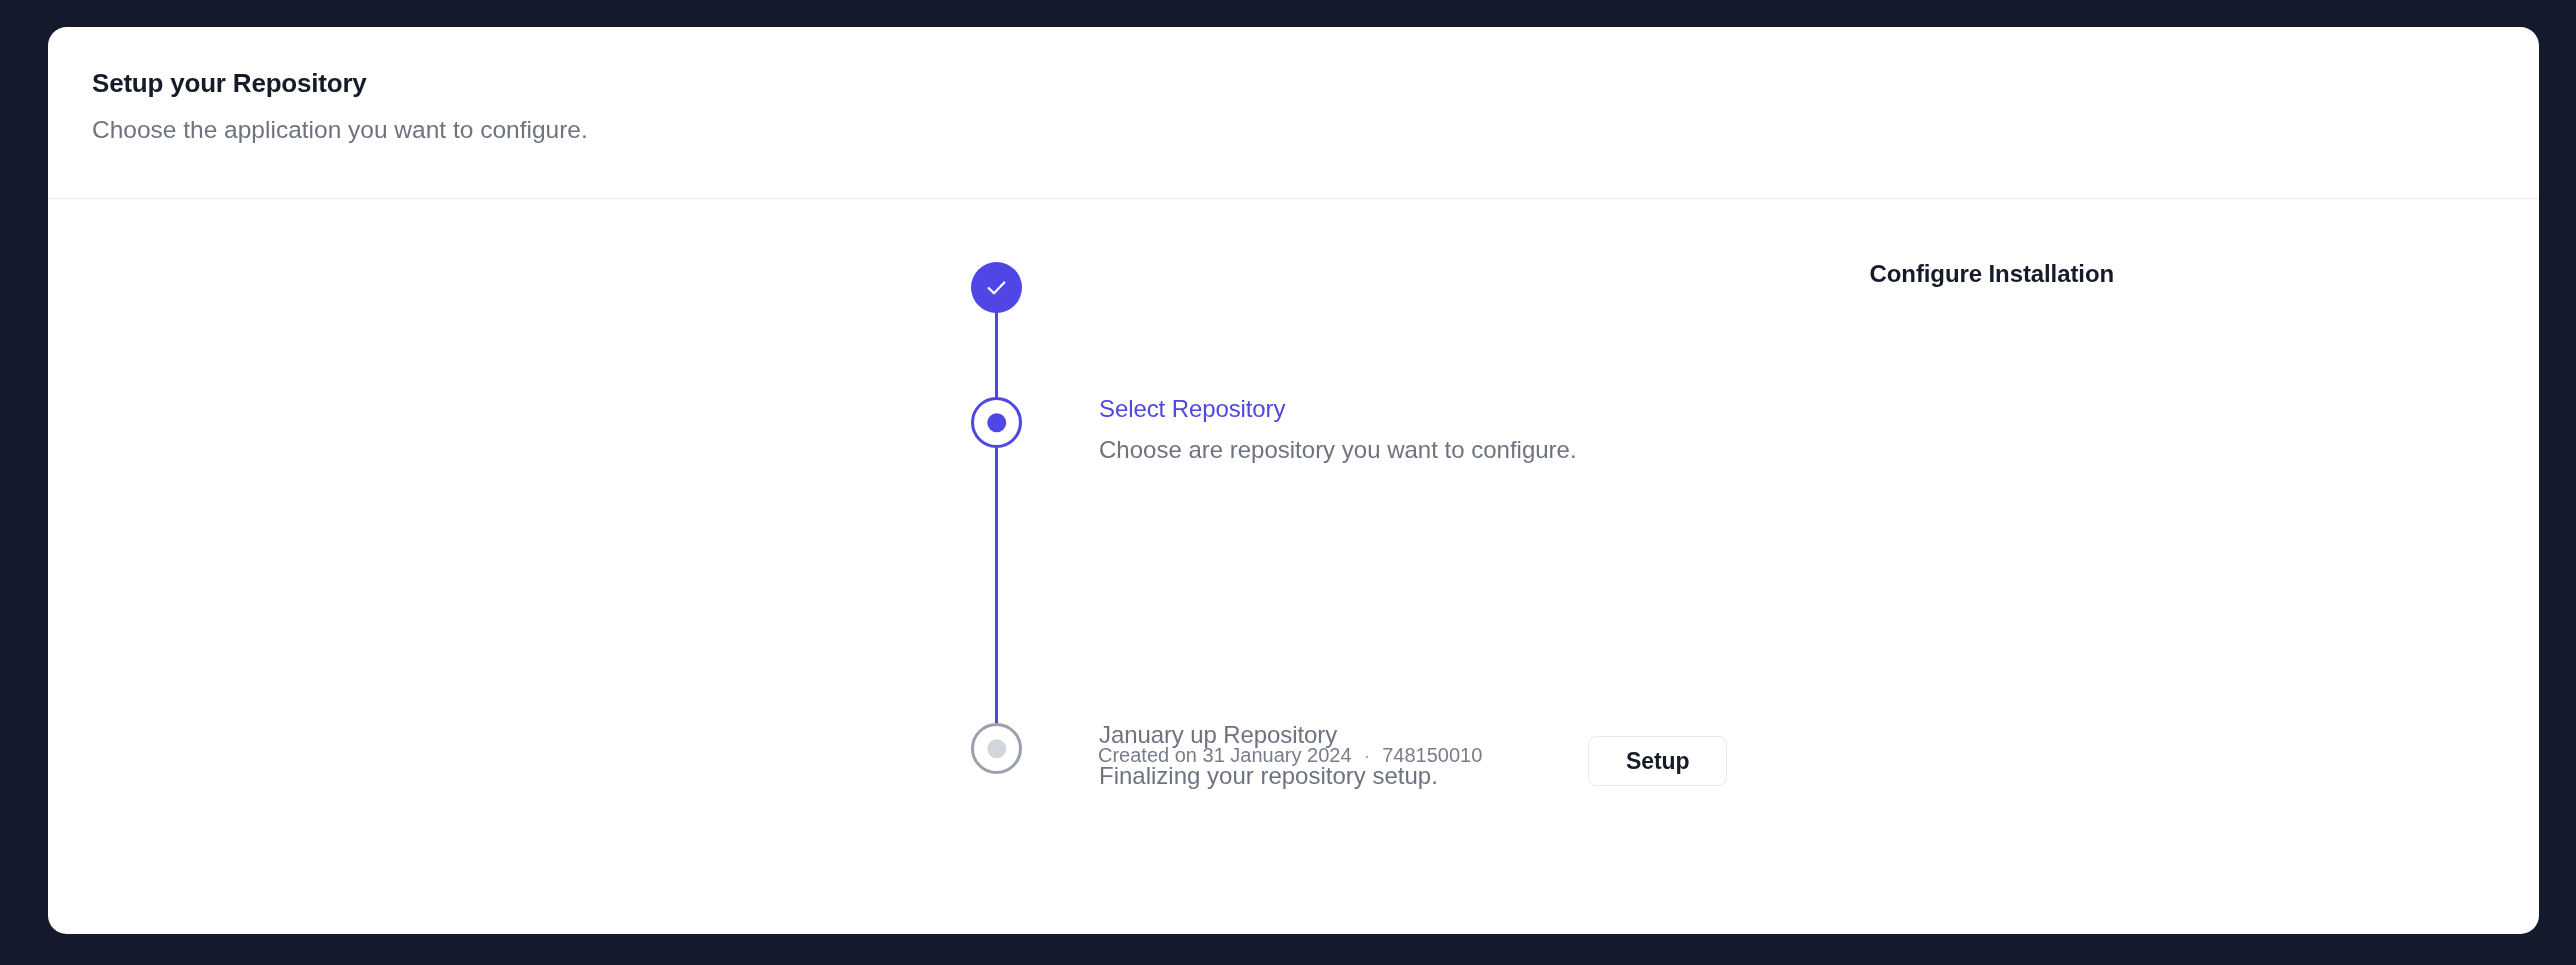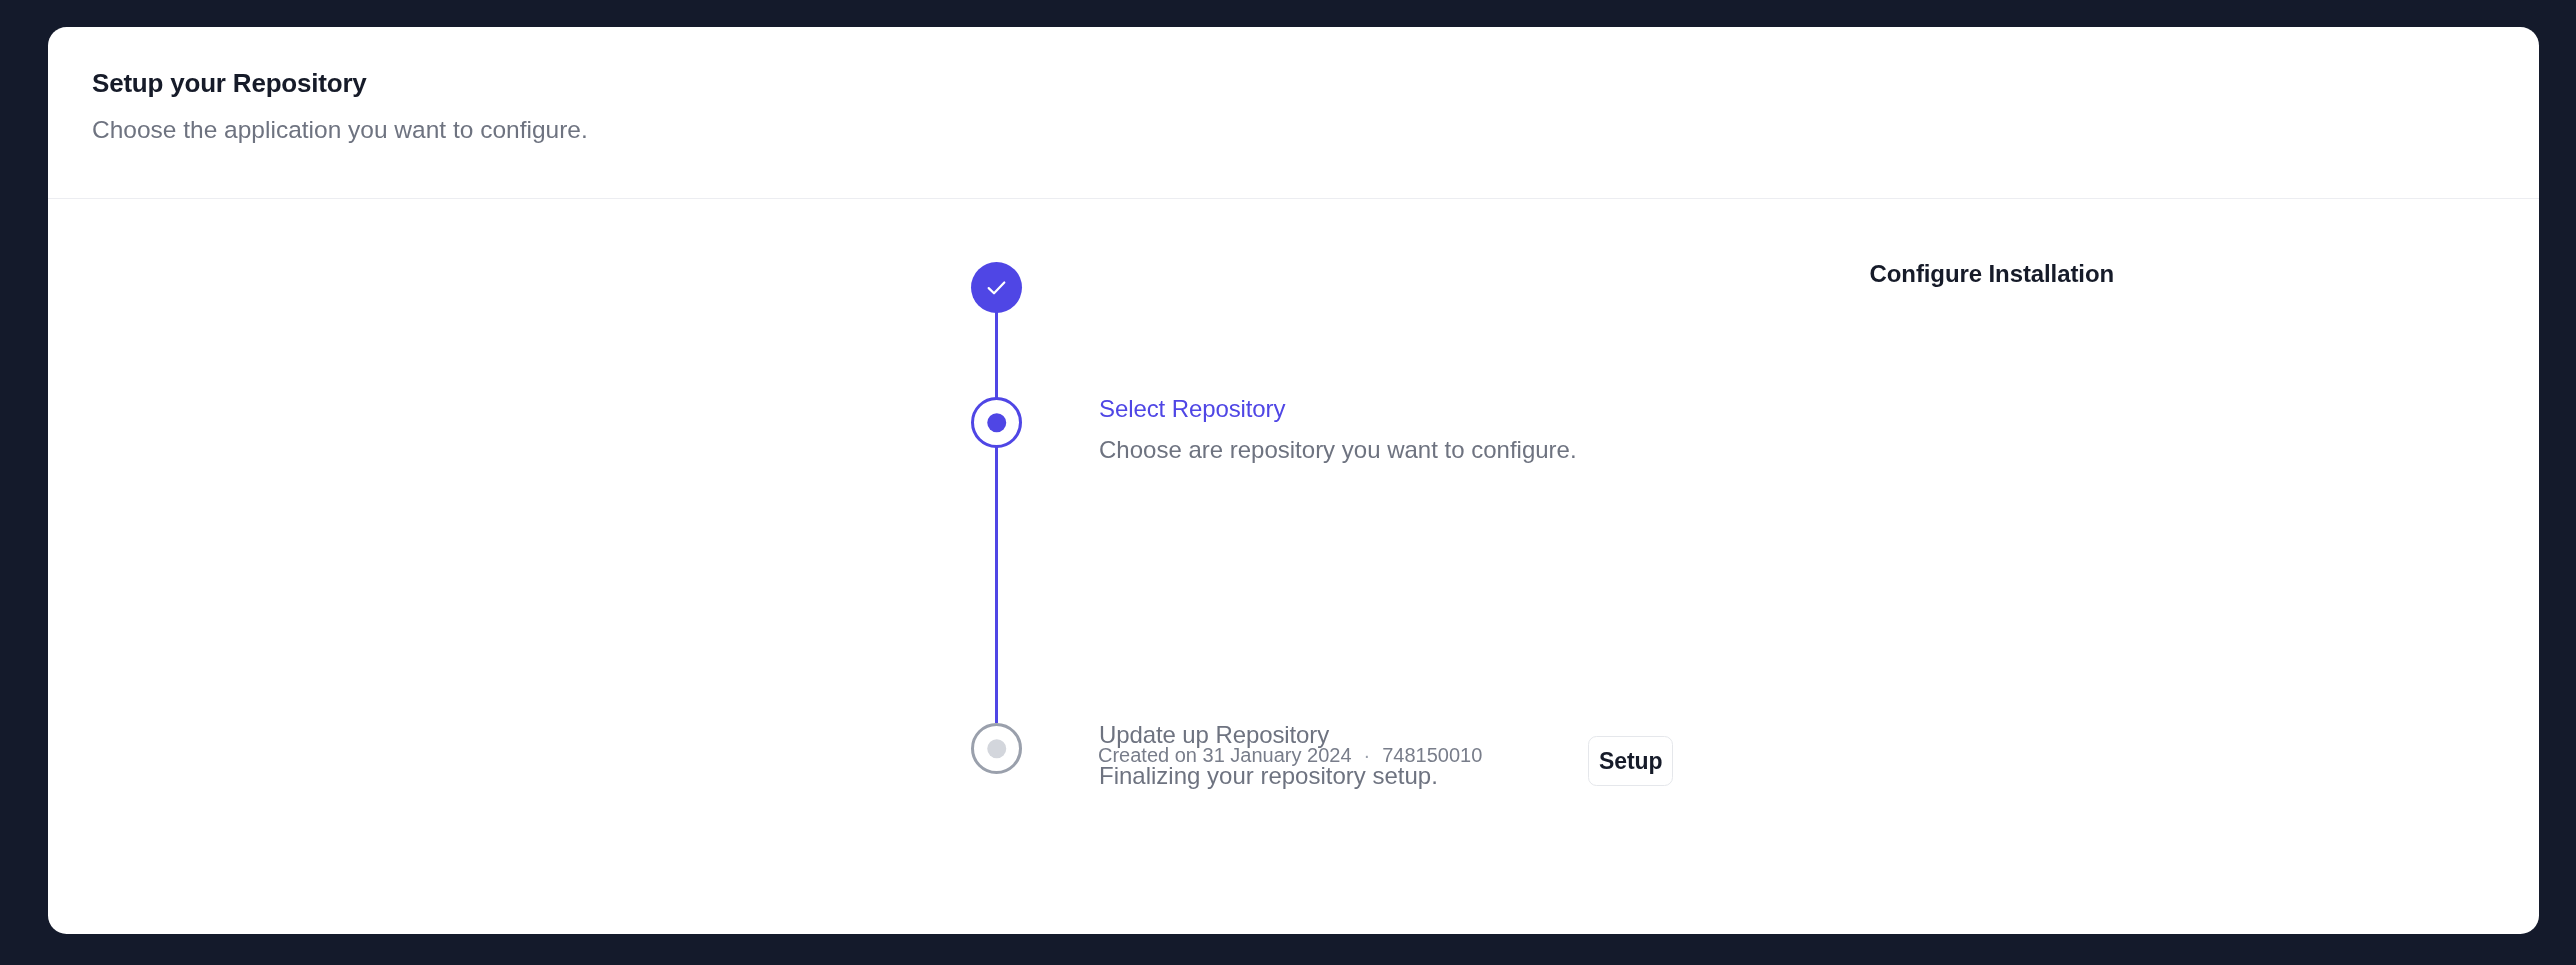--- a/index.html
+++ b/index.html
@@ -188,21 +188,21 @@
   }
   .repo-meta .sep {
     color: #9AA0AC;
   }
   .setup-btn {
     margin-left: 42px;
     margin-top: 7.6px;
     background: #ffffff;
     border: 1.7px solid #E5E7EB;
     border-radius: 8.5px;
-    padding: 11px 10px;
+    padding: 11px 37px;
     font-family: "Liberation Sans", sans-serif;
     font-size: 23px;
     font-weight: bold;
     color: #161B29;
     letter-spacing: -0.1px;
     cursor: pointer;
     line-height: 1.15;
   }
 </style>
 </head>
@@ -243,21 +243,21 @@
             <div class="tl-label accent">Select Repository</div>
             <div class="tl-desc">Choose are repository you want to configure.</div>
           </div>
         </div>
 
         <div class="tl-step" style="height:93px;">
           <div class="tl-marker pending">
             <span class="dot"></span>
           </div>
           <div class="tl-content">
-            <div class="tl-label" style="color:#6E7380;font-weight:normal;">Update up Repository</div>
+            <div class="tl-label" style="color:#6E7380;font-weight:normal;">January up Repository</div>
             <div class="tl-desc">Finalizing your repository setup.</div>
           </div>
         </div>
 
       </div>
 
       <div class="repo-row">
         <div class="repo-info">
           <div class="repo-meta">
             <span>Created on 31 January 2024</span>

